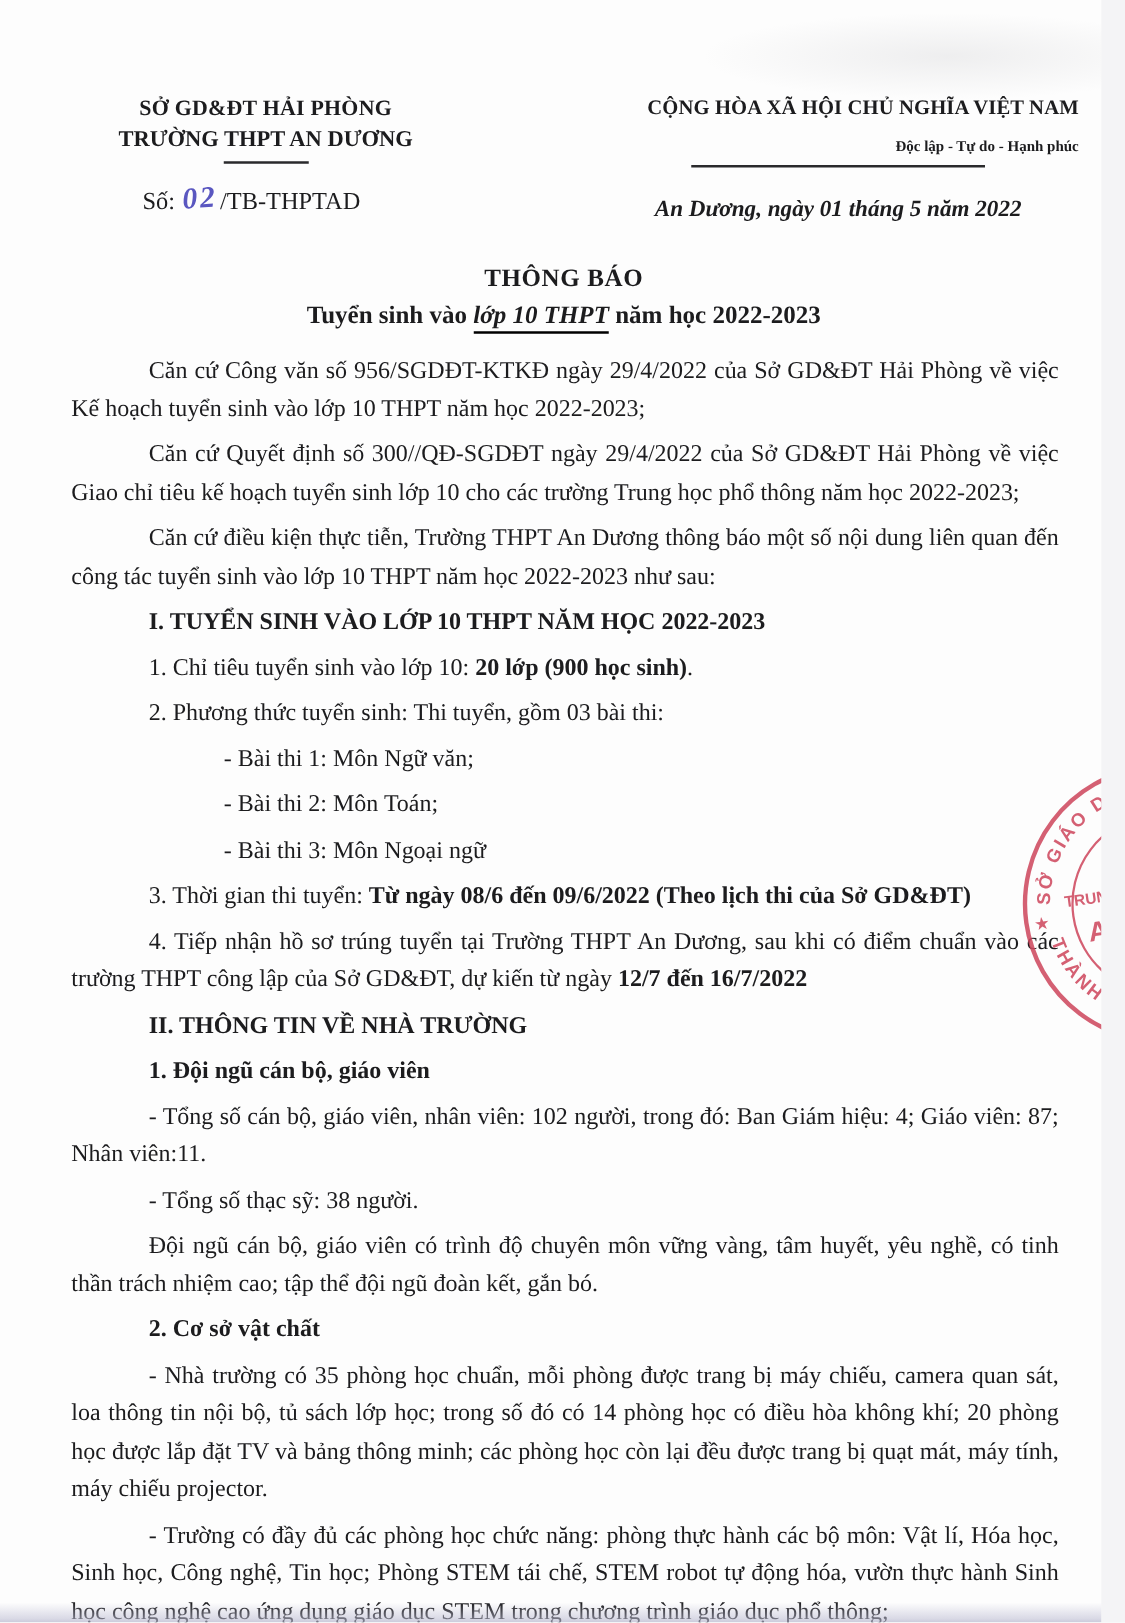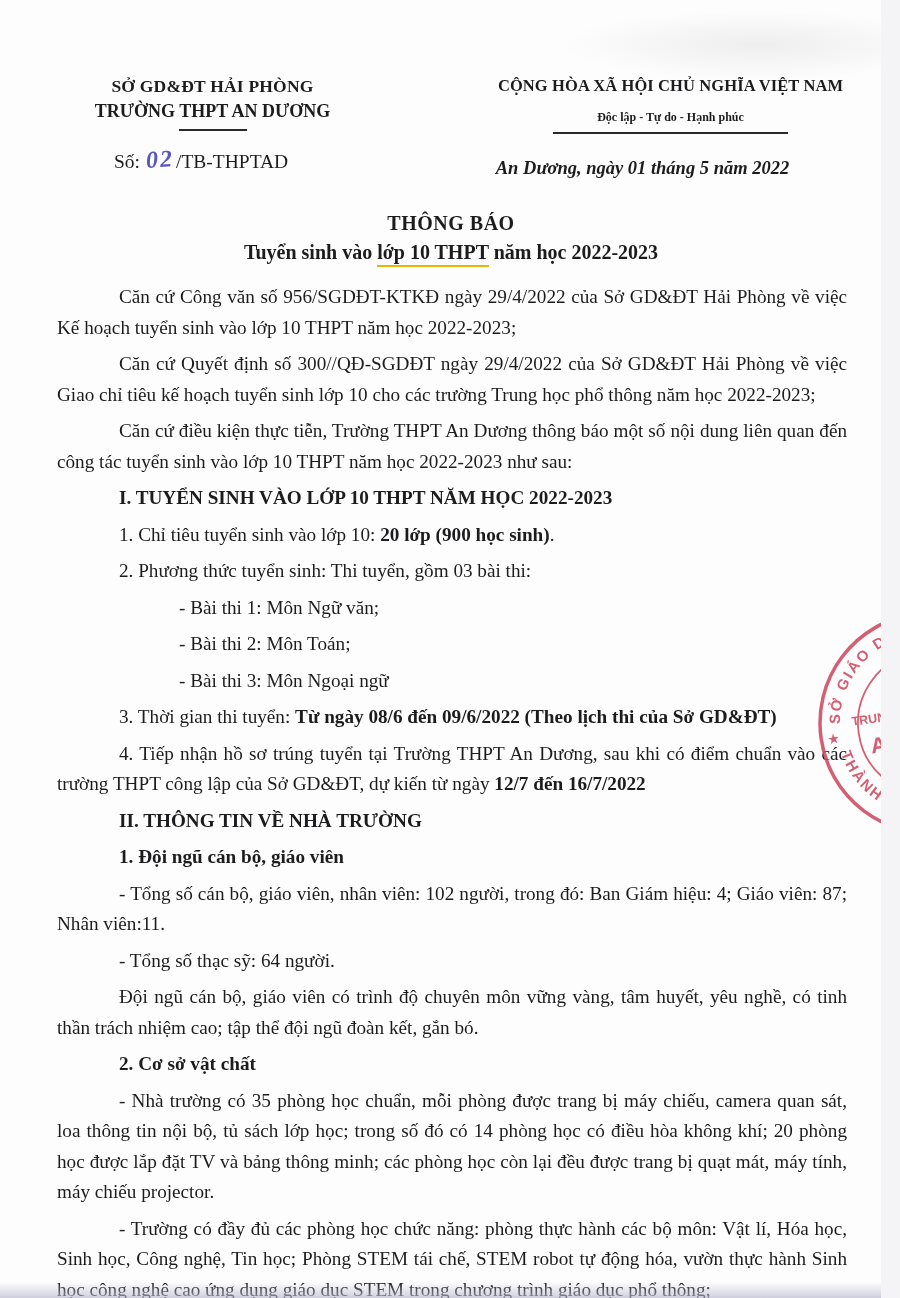--- a/index.html
+++ b/index.html
@@ -28,47 +28,47 @@
     pointer-events:none;
   }
   
   .hdr-left{
     position:absolute;left:60px;top:76px;width:305px;text-align:center;
   }
   .hdr-left .l1{font-size:17.5px;font-weight:600;letter-spacing:0.2px;}
   .hdr-left .l2{font-size:18px;font-weight:bold;margin-top:4px;text-align:center;}
   .hdr-left .rule{width:68px;height:0;border-bottom:2px solid #2a2a2c;margin:7px auto 0 auto;}
   .hdr-right{
-    position:absolute;left:478px;top:76px;width:385px;text-align:center;
+    position:absolute;left:478px;top:76px;width:385px;text-align:right;
   }
   .hdr-right .l1{font-size:16.5px;font-weight:bold;letter-spacing:0.1px;}
   .hdr-right .l2{font-size:12px;font-weight:bold;margin-top:14px;}
   .hdr-right .rule{width:235px;height:0;border-bottom:2px solid #2a2a2c;margin:7px auto 0 auto;}
   .doc-number{
     position:absolute;left:114px;top:147px;font-size:19.5px;
   }
   .doc-number .hand{
     display:inline-block;
     color:#5a57c0;
     font-size:24px;
     font-style:italic;
     font-weight:600;
     letter-spacing:2px;
     transform:rotate(-4deg) translateY(-1px);
     margin:0 2px 0 6px;
   }
   .place-date{
-    position:absolute;left:450px;top:158px;width:385px;text-align:center;
+    position:absolute;left:478px;top:158px;width:385px;text-align:center;
     font-size:18.5px;font-style:italic;font-weight:600;
   }
   
   .title-block{position:absolute;left:56px;top:196px;width:790px;text-align:center;}
   .title-block .t1{font-size:20px;font-weight:bold;letter-spacing:0.5px;margin-top:16px;}
   .title-block .t2{font-size:20px;font-weight:bold;margin-top:6px;}
-  .title-block .t2 .u{border-bottom:2px solid #eab308;padding-bottom:2px;}
+  .title-block .t2 .u{border-bottom:2px solid #000000;padding-bottom:2px;font-style:italic;}
   
   .body-block{
     position:absolute;left:57px;top:282px;width:790px;
     font-size:19.2px;line-height:30.5px;text-align:justify;
   }
   .p{ text-indent:62px; margin:0 0 6px 0;}
   .p.sub{ text-indent:122px; margin:0 0 6px 0;}
   .hd{ text-indent:62px; font-weight:bold; margin:2px 0 6px 0;}
   b{font-weight:bold;}
   
@@ -123,21 +123,21 @@
     <p class="p sub">- Bài thi 3: Môn Ngoại ngữ</p>
 
     <p class="p"><span>3. Thời gian thi tuyển: </span><b>Từ ngày 08/6 đến 09/6/2022 (Theo lịch thi của Sở GD&amp;ĐT)</b></p>
 
     <p class="p"><span>4. Tiếp nhận hồ sơ trúng tuyển tại Trường THPT An Dương, sau khi có điểm chuẩn vào các trường THPT công lập của Sở GD&amp;ĐT, dự kiến từ ngày </span><b>12/7 đến 16/7/2022</b></p>
 
     <p class="hd">II. THÔNG TIN VỀ NHÀ TRƯỜNG</p>
     <p class="hd">1. Đội ngũ cán bộ, giáo viên</p>
 
     <p class="p">- Tổng số cán bộ, giáo viên, nhân viên: 102 người, trong đó: Ban Giám hiệu: 4; Giáo viên: 87; Nhân viên:11.</p>
-    <p class="p">- Tổng số thạc sỹ: 64 người.</p>
+    <p class="p">- Tổng số thạc sỹ: 38 người.</p>
     <p class="p">Đội ngũ cán bộ, giáo viên có trình độ chuyên môn vững vàng, tâm huyết, yêu nghề, có tinh thần trách nhiệm cao; tập thể đội ngũ đoàn kết, gắn bó.</p>
 
     <p class="hd">2. Cơ sở vật chất</p>
 
     <p class="p">- Nhà trường có 35 phòng học chuẩn, mỗi phòng được trang bị máy chiếu, camera quan sát, loa thông tin nội bộ, tủ sách lớp học; trong số đó có 14 phòng học có điều hòa không khí;  20 phòng học được lắp đặt TV và bảng thông minh; các phòng học còn lại đều được trang bị quạt mát, máy tính, máy chiếu projector.</p>
     <p class="p">- Trường có đầy đủ các phòng học chức năng: phòng thực hành các bộ môn: Vật lí, Hóa học, Sinh học, Công nghệ, Tin học; Phòng STEM tái chế, STEM robot tự động hóa, vườn thực hành Sinh học công nghệ cao ứng dụng giáo dục STEM trong chương trình giáo dục phổ thông;</p>
 
   </div>
 
   <svg class="stamp" viewBox="0 0 280 280" xmlns="http://www.w3.org/2000/svg">

